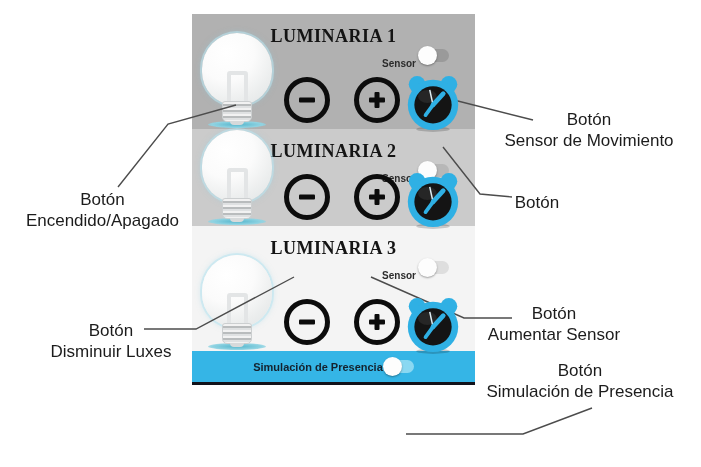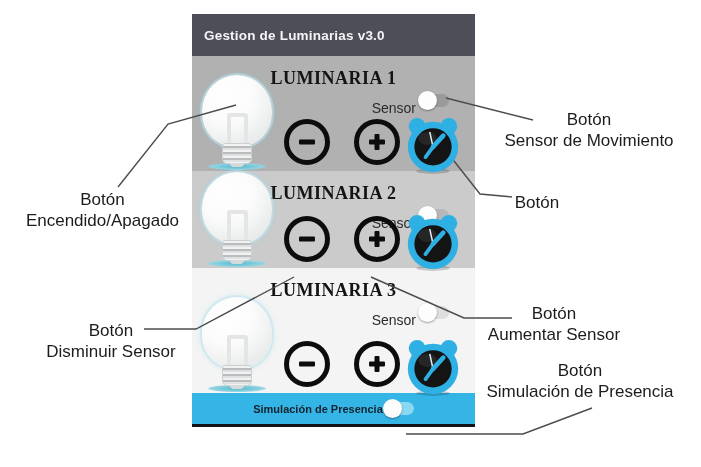--- a/index.html
+++ b/index.html
@@ -12,21 +12,21 @@
               padding:0 12px;box-sizing:border-box;color:#f4f4f6;
               font-size:13.5px;font-weight:bold;letter-spacing:.2px;}
   .lum-section{position:relative;}
   .s1{height:115px;background:#b1b1b1;}
   .s2{height:97px;background:#cbcbcb;}
   .s3{height:125px;background:#f4f4f4;}
   .lum-title{text-align:center;padding-top:12px;
              font-family:"Liberation Serif",serif;font-weight:bold;
              font-size:18px;color:#141414;letter-spacing:.5px;}
   .sensor-row{position:absolute;top:28px;right:26px;display:flex;align-items:center;gap:5px;}
-  .sensor-label{font-size:14px;font-weight:normal;color:#2b2b2b;margin-top:16px;}
+  .sensor-label{font-size:10px;font-weight:bold;color:#2b2b2b;margin-top:16px;}
   .switch{position:relative;width:28px;height:13px;border-radius:7px;background:#9a9a9a;
           display:inline-block;cursor:pointer;}
   .s2 .switch{background:#b7b7b7;}
   .s3 .switch{background:#dedede;}
   .switch .thumb{position:absolute;left:-3px;top:-3px;width:19px;height:19px;border-radius:50%;
                  background:#fdfdfd;box-shadow:0 1px 2px rgba(0,0,0,.35);}
 
   
   .bulb{position:absolute;left:8px;bottom:2px;width:74px;height:94px;cursor:pointer;}
   .bulb-glass{position:absolute;left:2px;top:0;width:70px;height:72px;
@@ -77,23 +77,20 @@
   .leaders{position:absolute;left:0;top:0;pointer-events:none;}
   .leaders polyline{fill:none;stroke:#4c4c4c;stroke-width:1.4;}
 </style>
 </head>
 <body>
 
 <div class="canvas">
 
   <div class="phone">
 
-    <div class="app-header">
-      <span>Gestion de Luminarias v3.0</span>
-    </div>
 
     <div class="lum-section s1">
       <div class="lum-title">LUMINARIA 1</div>
       <div class="sensor-row">
         <span class="sensor-label">Sensor</span>
         <span class="switch">
             <span class="thumb"></span>
           </span>
       </div>
       <div class="bulb">
@@ -223,21 +220,21 @@
   </div>
   <div class="callout co-temporizador">
     <span>Botón</span>
   </div>
   <div class="callout co-encendido">
     <span>Botón</span>
     <span>Encendido/Apagado</span>
   </div>
   <div class="callout co-disminuir">
     <span>Botón</span>
-    <span>Disminuir Sensor</span>
+    <span>Disminuir Luxes</span>
   </div>
   <div class="callout co-aumentar">
     <span>Botón</span>
     <span>Aumentar Sensor</span>
   </div>
   <div class="callout co-simulacion">
     <span>Botón</span>
     <span>Simulación de Presencia</span>
   </div>
 

